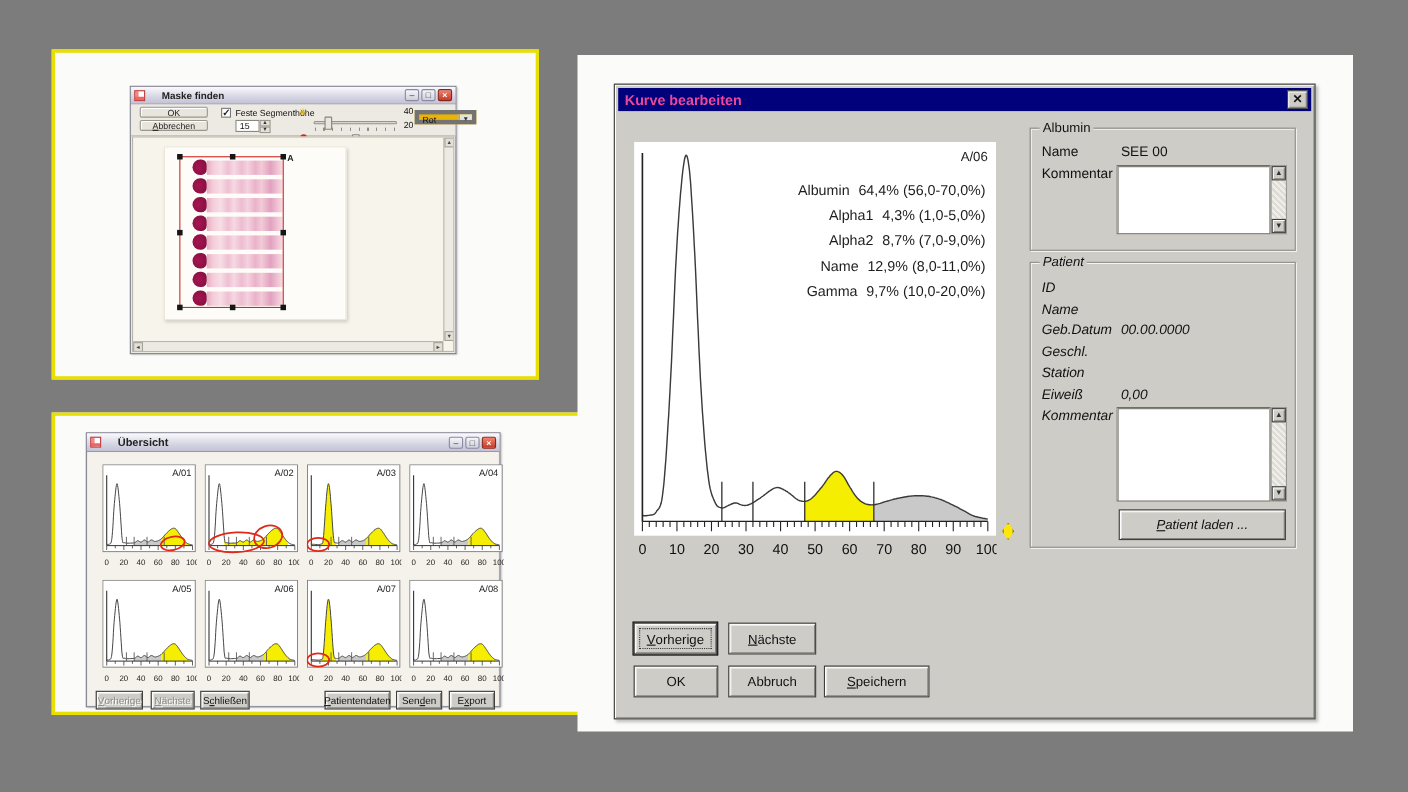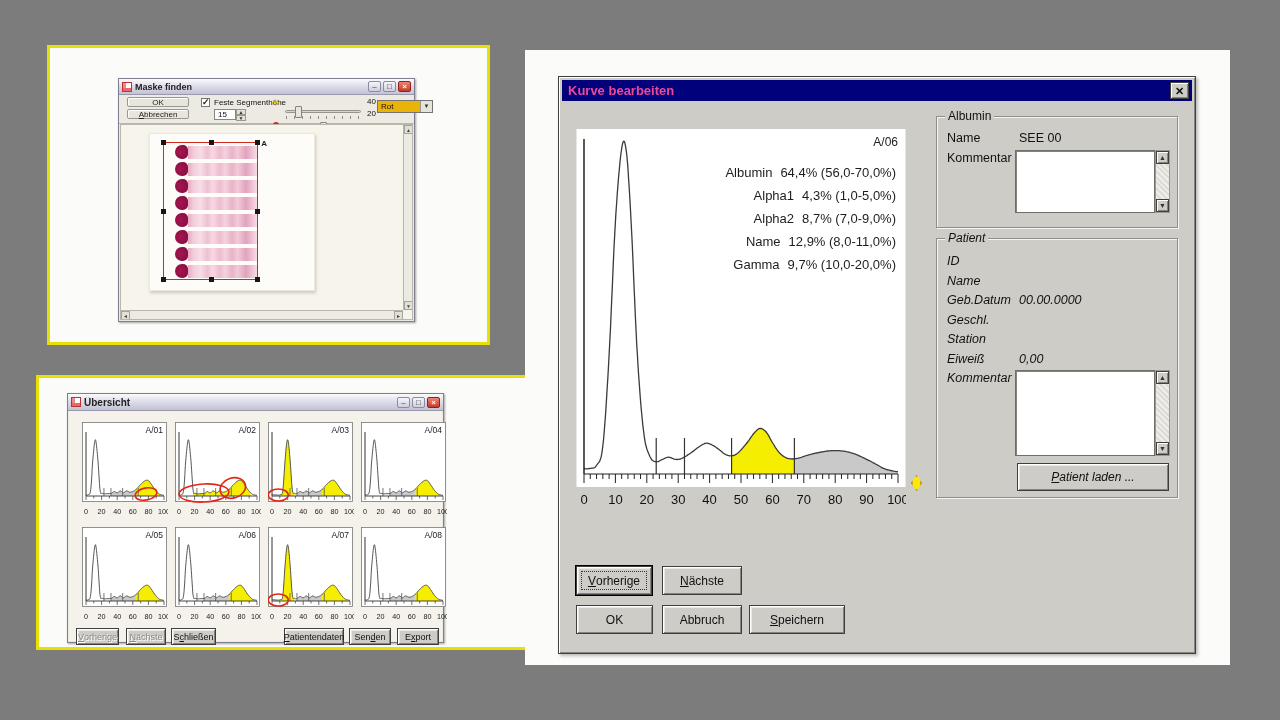--- a/index.html
+++ b/index.html
@@ -2,26 +2,26 @@
 <html><head>
 <meta charset="utf-8">
 <style>
   html,body{margin:0;padding:0;background:#7c7c7c;}
   *{box-sizing:border-box;}
   .slide{position:relative;width:1280px;height:720px;background:#7c7c7c;overflow:hidden;
          font-family:"Liberation Sans",sans-serif;color:#111;}
   .panel{position:absolute;background:#fbfbf9;}
   .panel.yellow{border:3px solid #e8df04;}
   .panel-a{left:47px;top:45px;width:443px;height:300px;}
-  .panel-b{left:36px;top:375px;width:533px;height:275px;}
+  .panel-b{left:47px;top:375px;width:533px;height:275px;}
   .panel-c{left:525px;top:50px;width:705px;height:615px;}
 
   
   .xpwin{position:absolute;background:#ece9e1;border:1px solid #7f7f91;box-shadow:1px 1px 2px rgba(0,0,0,.35);}
-  .xp-titlebar{height:16px;display:flex;align-items:center;padding:0 3px;gap:3px;
+  .xp-titlebar{height:16px;display:flex;align-items:center;padding:0 3px;gap:15px;
      background:linear-gradient(#fafafd,#d9d8e6 55%,#c3c2d4);border-bottom:1px solid #9a99ab;}
   .xp-title{font-size:9px;font-weight:bold;color:#222;flex:1;white-space:nowrap;overflow:hidden;}
   .xp-icon{width:10px;height:10px;background:#fff;border:1px solid #b33;box-shadow:inset 0 -3px 0 #e66,inset 3px 0 0 #e88;}
   .xp-ctrls{display:flex;gap:2px;}
   .xp-btn{width:13px;height:11px;border:1px solid #8a8aa0;border-radius:2px;
      background:linear-gradient(#f5f5fa,#cfcfdd);position:relative;}
   .xp-btn.close{background:linear-gradient(#ee8572,#c43b28);border-color:#8c2316;}
   .xp-btn .glyph{position:absolute;left:0;top:-2px;width:100%;text-align:center;font-size:8px;line-height:13px;color:#333;}
   .xp-btn.close .glyph{color:#fff;font-weight:bold;}
 
@@ -40,21 +40,21 @@
   .slider-track{height:3px;background:#d7d4ca;border:1px solid #97948a;border-radius:2px;position:relative;}
   .slider-ticks{position:absolute;left:0;right:0;top:5px;height:3px;
      background:repeating-linear-gradient(90deg,#8e8c82 0 1px,transparent 1px 8px);}
   .slider-thumb{position:absolute;top:-5px;width:7px;height:12px;background:#e9e6de;border:1px solid #85837a;border-radius:1px;}
   .sun-icon{color:#e4b606;font-size:10px;line-height:10px;}
   .wheel{position:relative;width:10px;height:10px;}
   .wheel i{position:absolute;width:6px;height:6px;border-radius:50%;}
   .wheel i:nth-child(1){background:#d22;left:2px;top:0;}
   .wheel i:nth-child(2){background:#2a2;left:0;top:4px;}
   .wheel i:nth-child(3){background:#22c;left:4px;top:4px;}
-  .dropdown{display:flex;width:56px;height:13px;border:1px solid #737373;background:#eab308;}
+  .dropdown{display:flex;width:56px;height:13px;border:4px solid #737373;background:#eab308;}
   .dropdown .dd-val{flex:1;font-size:8px;line-height:11px;padding-left:3px;color:#111;}
   .dropdown .dd-btn{width:12px;background:#e6e3db;border-left:1px solid #9a988d;font-size:6px;line-height:11px;text-align:center;color:#333;}
   .maske-client{position:absolute;left:1px;top:45px;right:1px;bottom:1px;background:#f7f4ec;border:1px solid #b9b7ac;overflow:hidden;}
   .scan-sheet{position:absolute;left:28px;top:8px;width:166px;height:158px;background:#fdfcf8;
      box-shadow:1px 2px 3px rgba(0,0,0,.18);border:1px solid #eee8da;}
   .scan-rows{position:absolute;left:25px;top:11px;width:82px;}
   .scan-row{height:15px;margin-bottom:2px;display:flex;}
   .scan-blob{width:13px;height:14px;border-radius:7px 5px 5px 7px;
      background:radial-gradient(circle at 40% 50%,#a81450,#7e0f3e);}
   .scan-bands{flex:1;height:13px;margin-top:1px;background:linear-gradient(90deg,

